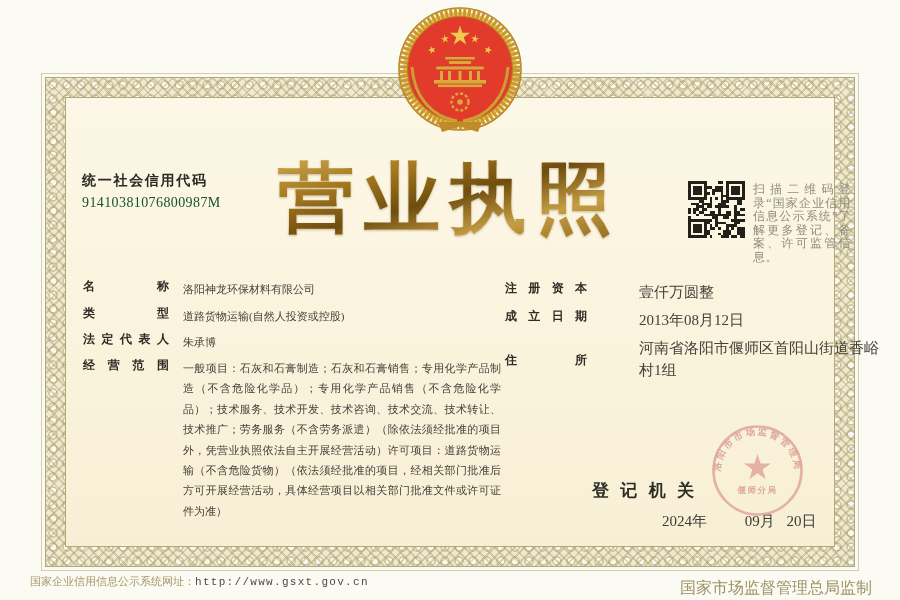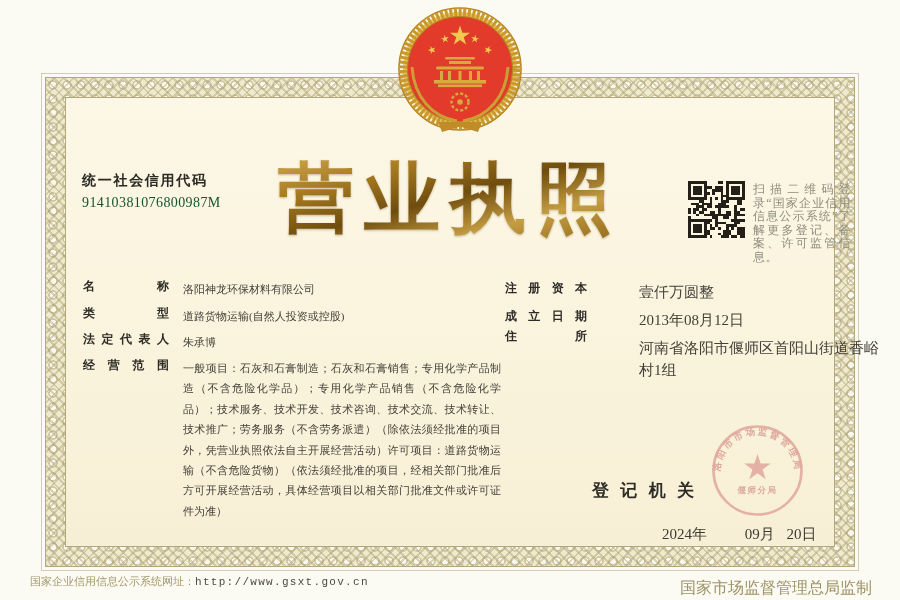--- a/index.html
+++ b/index.html
@@ -54,21 +54,21 @@
   .l-label{left:83px;width:86px;}
   .l-value{left:183px;width:318px;}
   .r-label{left:505px;width:82px;}
   .r-value{left:602px;width:253px;margin-left:37px;}
 
   
   .reg-label{position:absolute;left:592px;top:479px;width:102px;font-size:17px;
     font-weight:bold;color:#2e2c26;text-align:justify;text-align-last:justify;
     font-family:"Liberation Sans",sans-serif;z-index:4;}
   .date-row{position:absolute;left:662px;top:512px;font-size:15px;color:#3e3a33;z-index:4;}
-  .date-row span{display:inline-block;margin-top:13px;}
+  .date-row span{display:inline-block;}
   .date-month{margin-left:34px;}
   .date-day{margin-left:8px;}
 
   
   .seal{position:absolute;left:710px;top:423px;width:95px;height:95px;z-index:6;
     opacity:.85;filter:blur(.3px);}
 
   
   .footer-left{position:absolute;left:30px;top:574px;z-index:4;font-size:11px;color:#a2976a;}
   .footer-left .url{font-family:"Liberation Mono","DejaVu Sans Mono",monospace;
@@ -381,21 +381,21 @@
 
   <div class="jlabel l-label" style="top:357px">经营范围</div>
   <div class="fvalue lv l-value" style="top:358px;text-align:justify;">一般项目：石灰和石膏制造；石灰和石膏销售；专用化学产品制造（不含危险化学品）；专用化学产品销售（不含危险化学品）；技术服务、技术开发、技术咨询、技术交流、技术转让、技术推广；劳务服务（不含劳务派遣）（除依法须经批准的项目外，凭营业执照依法自主开展经营活动）许可项目：道路货物运输（不含危险货物）（依法须经批准的项目，经相关部门批准后方可开展经营活动，具体经营项目以相关部门批准文件或许可证件为准）</div>
 
   <div class="jlabel r-label" style="top:280px">注册资本</div>
   <div class="fvalue rv r-value" style="top:281px">壹仟万圆整</div>
 
   <div class="jlabel r-label" style="top:308px">成立日期</div>
   <div class="fvalue rv r-value" style="top:309px">2013年08月12日</div>
 
-  <div class="jlabel r-label" style="top:328px">住所</div>
+  <div class="jlabel r-label" style="top:352px">住所</div>
   <div class="fvalue rv r-value" style="top:337px">河南省洛阳市偃师区首阳山街道香峪村1组</div>
 
   <div class="reg-label">登记机关</div>
   <div class="date-row">
     <span class="date-year">2024年</span>
     <span class="date-month">09月</span>
     <span class="date-day">20日</span>
   </div>
 
   <svg class="seal" viewBox="0 0 95 95">

